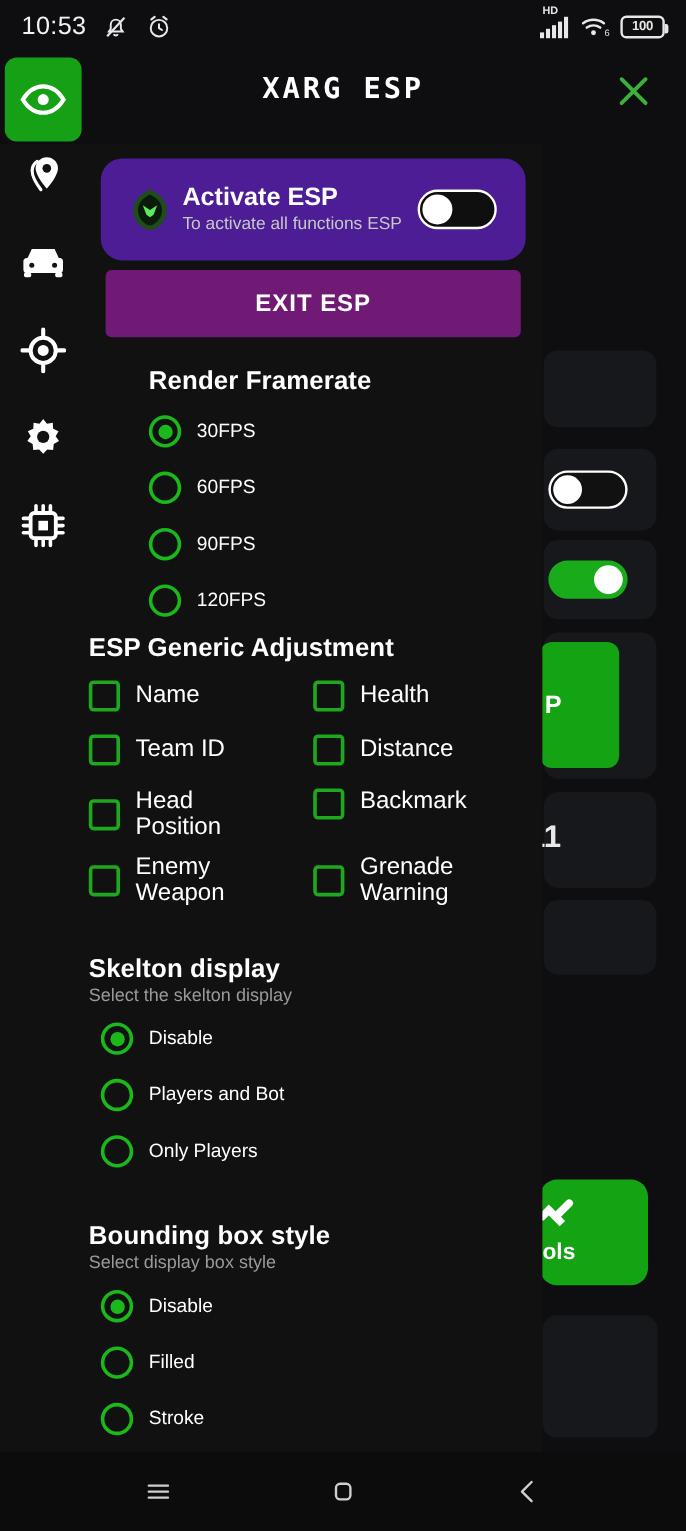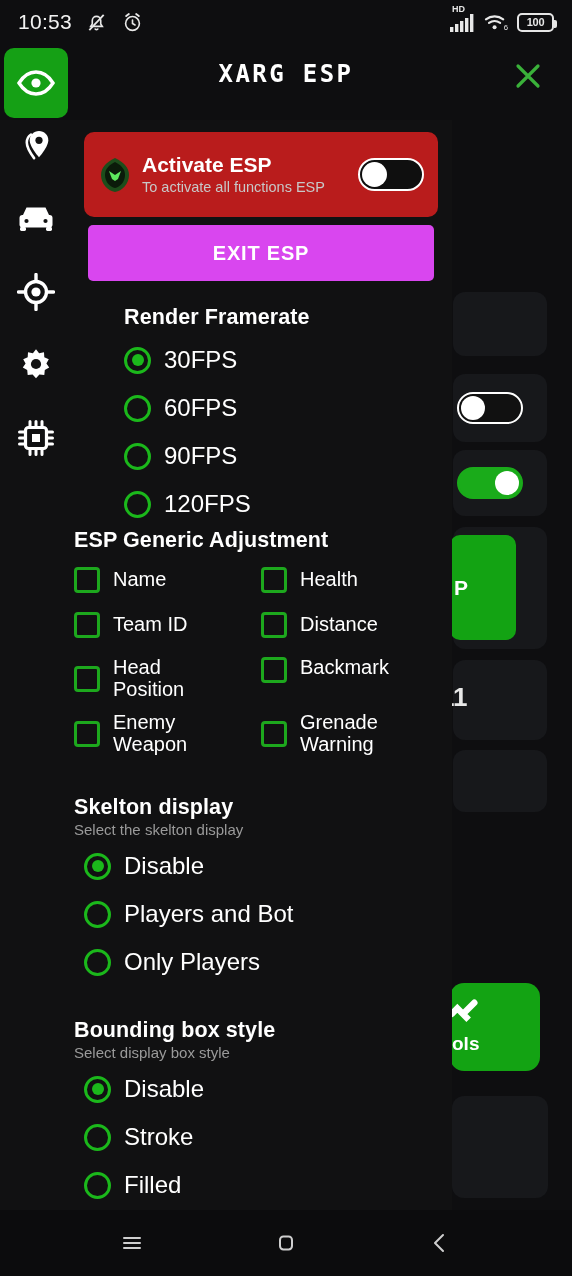--- a/index.html
+++ b/index.html
@@ -169,24 +169,24 @@
     background: #111112;
     z-index: 20;
     overflow: hidden;
   }
   .panel-inner { position: relative; width: 452px; }
 
   .activate-card {
     position: absolute;
     left: 84px; top: 12px;
     width: 354px; height: 85px;
-    background: #b91c1c;
-    border-radius: 10px;
+    background: #4c1d95;
+    border-radius: 18px;
     display: flex; align-items: center;
-    padding: 0 14px;
+    padding: 0 24px;
   }
   .act-emblem {
     width: 34px; height: 36px;
     flex: 0 0 auto;
     margin-right: 10px;
   }
   .act-texts { flex: 1 1 auto; min-width: 0; }
   .act-title { color: #ffffff; font-size: 21px; font-weight: 700; line-height: 1.12; }
   .act-sub   { color: #c8c8c8; font-size: 14.5px; line-height: 1.2; margin-top: 2px; }
 
@@ -200,21 +200,21 @@
   .sw .knob {
     position: absolute; top: 2px; left: 2px;
     width: 25px; height: 25px; border-radius: 50%;
     background: #ffffff;
   }
 
   .exit-btn {
     position: absolute;
     left: 88px; top: 105px;
     width: 346px; height: 56px;
-    background: #d946ef;
+    background: #701a75;
     border-radius: 5px;
     color: #ffffff;
     font-size: 20px;
     font-weight: 700;
     letter-spacing: 0.8px;
     display: flex; align-items: center; justify-content: center;
     border: none;
     font-family: "Liberation Sans", sans-serif;
   }
 
@@ -243,21 +243,21 @@
   }
   .radio.sel::after {
     content: "";
     position: absolute;
     left: 50%; top: 50%;
     transform: translate(-50%, -50%);
     width: 12px; height: 12px;
     border-radius: 50%;
     background: #1bb81b;
   }
-  .radio-label { color: #ffffff; font-size: 24px; }
+  .radio-label { color: #ffffff; font-size: 16px; }
 
   .cbx {
     width: 26px; height: 26px;
     border: 3px solid #1da81d;
     border-radius: 4px;
     flex: 0 0 auto;
     background: transparent;
   }
   .cb-row { display: flex; align-items: center; gap: 13px; }
   .cb-label { color: #ffffff; font-size: 20px; line-height: 1.08; }
@@ -522,25 +522,25 @@
       <div style="position:absolute; left:74px; top:898px; width:360px;">
         <div class="sec-title">Bounding box style</div>
         <div class="sec-sub">Select display box style</div>
 
         <div class="radio-row" style="margin-top:14px; margin-left:10px;">
           <div class="radio sel"></div>
           <div class="radio-label">Disable</div>
         </div>
         <div class="radio-row" style="margin-top:20px; margin-left:10px;">
           <div class="radio"></div>
+          <div class="radio-label">Filled</div>
+        </div>
+        <div class="radio-row" style="margin-top:20px; margin-left:10px;">
+          <div class="radio"></div>
           <div class="radio-label">Stroke</div>
-        </div>
-        <div class="radio-row" style="margin-top:20px; margin-left:10px;">
-          <div class="radio"></div>
-          <div class="radio-label">Filled</div>
         </div>
       </div>
 
     </div>
   </div>
 
   <div class="navbar">
     <div class="nav-btn">
       <svg width="30" height="30" viewBox="0 0 30 30">
         <path d="M7 10h16 M7 15h16 M7 20h16" stroke="#cfcfcf" stroke-width="2" stroke-linecap="round"></path>

